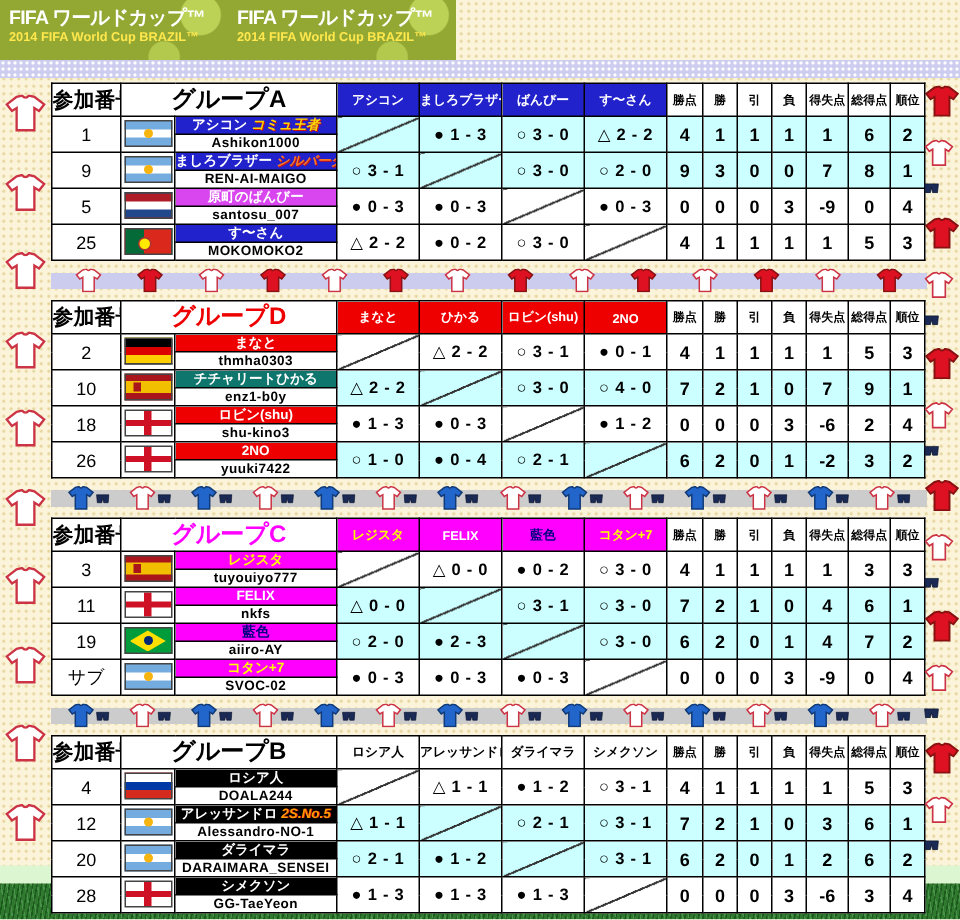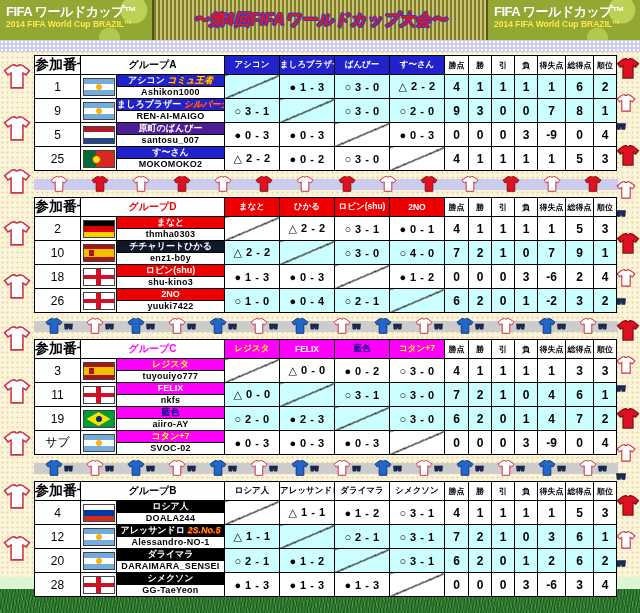--- a/index.html
+++ b/index.html
@@ -29,21 +29,21 @@
   .deco-left{position:absolute;left:0;top:0;width:34px;height:100%;
     display:flex;flex-direction:column;justify-content:space-around;align-items:center}
   .deco-right{position:absolute;right:0;top:0;width:24px;height:100%;
     display:flex;flex-direction:column;justify-content:space-around;align-items:center}
   .main{margin-left:34px;width:584px;padding-top:3px}
   
   table.grp{border-collapse:collapse;table-layout:fixed;width:582px;background:#fff}
   .grp th,.grp td{border:1px solid #000;padding:0;text-align:center;white-space:nowrap;overflow:hidden}
   .grp tr.hdr{height:14px}
   .grp th{font-size:14px;font-weight:bold;background:#fff;color:#000}
-  .grp th.gl{font-size:10px}
+  .grp th.gl{font-size:16px}
   .grp th.opp{font-size:8.5px}
   .grp th.st{font-size:8px}
   .grp td.no{font-size:12px;background:#fff}
   .grp td.flagcell{background:#fff}
   .grp td.tname{height:11px;font-size:9px;font-weight:bold;line-height:11px}
   .grp td.tid{height:11px;font-size:9px;font-weight:bold;line-height:11px;background:#fff;color:#000;letter-spacing:0.3px}
   .grp td.res{font-size:11px;font-weight:bold;letter-spacing:0.5px}
   .grp td.stv{font-size:12px;font-weight:bold}
   .grp td.hl{background:#ccffff}
   .grp td.diag{background-image:linear-gradient(to bottom right,transparent calc(50% - 0.7px),#333 calc(50% - 0.7px),#333 calc(50% + 0.7px),transparent calc(50% + 0.7px))}
@@ -76,23 +76,20 @@
 </style>
 </head>
 <body>
 
 <div class="page">
   <header class="topbar">
     <div class="fifa-logo">
       <div class="fifa-line1">FIFA ワールドカップ™</div>
       <div class="fifa-line2">2014 FIFA World Cup BRAZIL™</div>
     </div>
-    <div class="banner">
-      <span class="banner-text">〜第4回FIFAワールドカップ大会〜</span>
-    </div>
     <div class="fifa-logo">
       <div class="fifa-line1">FIFA ワールドカップ™</div>
       <div class="fifa-line2">2014 FIFA World Cup BRAZIL™</div>
     </div>
   </header>
   <div class="lavband"></div>
 
   <div class="content">
     <aside class="deco-left" id="decoLeft">
         <span><svg width="28" height="25" viewBox="0 0 18 16">
@@ -194,21 +191,21 @@
               <td class="stv hl" rowspan="2">7</td>
               <td class="stv hl" rowspan="2">8</td>
               <td class="stv hl" rowspan="2">1</td>
             </tr>
             <tr>
               <td class="tid">REN-AI-MAIGO</td>
             </tr>
             <tr>
               <td class="no" rowspan="2">5</td>
               <td class="flagcell" rowspan="2"><span class="flagbox flag-netherlands"></span></td>
-              <td class="tname" style="background:#4c1d95;color:#ffffff">原町のばんびー</td>
+              <td class="tname" style="background:#d946ef;color:#ffffff">原町のばんびー</td>
               <td class="res" rowspan="2">● 0 - 3</td>
               <td class="res" rowspan="2">● 0 - 3</td>
               <td class="res diag" rowspan="2"></td>
               <td class="res" rowspan="2">● 0 - 3</td>
               <td class="stv" rowspan="2">0</td>
               <td class="stv" rowspan="2">0</td>
               <td class="stv" rowspan="2">0</td>
               <td class="stv" rowspan="2">3</td>
               <td class="stv" rowspan="2">-9</td>
               <td class="stv" rowspan="2">0</td>
@@ -358,21 +355,21 @@
               <td class="stv" rowspan="2">1</td>
               <td class="stv" rowspan="2">5</td>
               <td class="stv" rowspan="2">3</td>
             </tr>
             <tr>
               <td class="tid">thmha0303</td>
             </tr>
             <tr>
               <td class="no" rowspan="2">10</td>
               <td class="flagcell" rowspan="2"><span class="flagbox flag-spain"></span></td>
-              <td class="tname" style="background:#0f172a;color:#ffffff">チチャリートひかる</td>
+              <td class="tname" style="background:#0f766e;color:#ffffff">チチャリートひかる</td>
               <td class="res hl" rowspan="2">△ 2 - 2</td>
               <td class="res diag hl" rowspan="2"></td>
               <td class="res hl" rowspan="2">○ 3 - 0</td>
               <td class="res hl" rowspan="2">○ 4 - 0</td>
               <td class="stv hl" rowspan="2">7</td>
               <td class="stv hl" rowspan="2">2</td>
               <td class="stv hl" rowspan="2">1</td>
               <td class="stv hl" rowspan="2">0</td>
               <td class="stv hl" rowspan="2">7</td>
               <td class="stv hl" rowspan="2">9</td>

